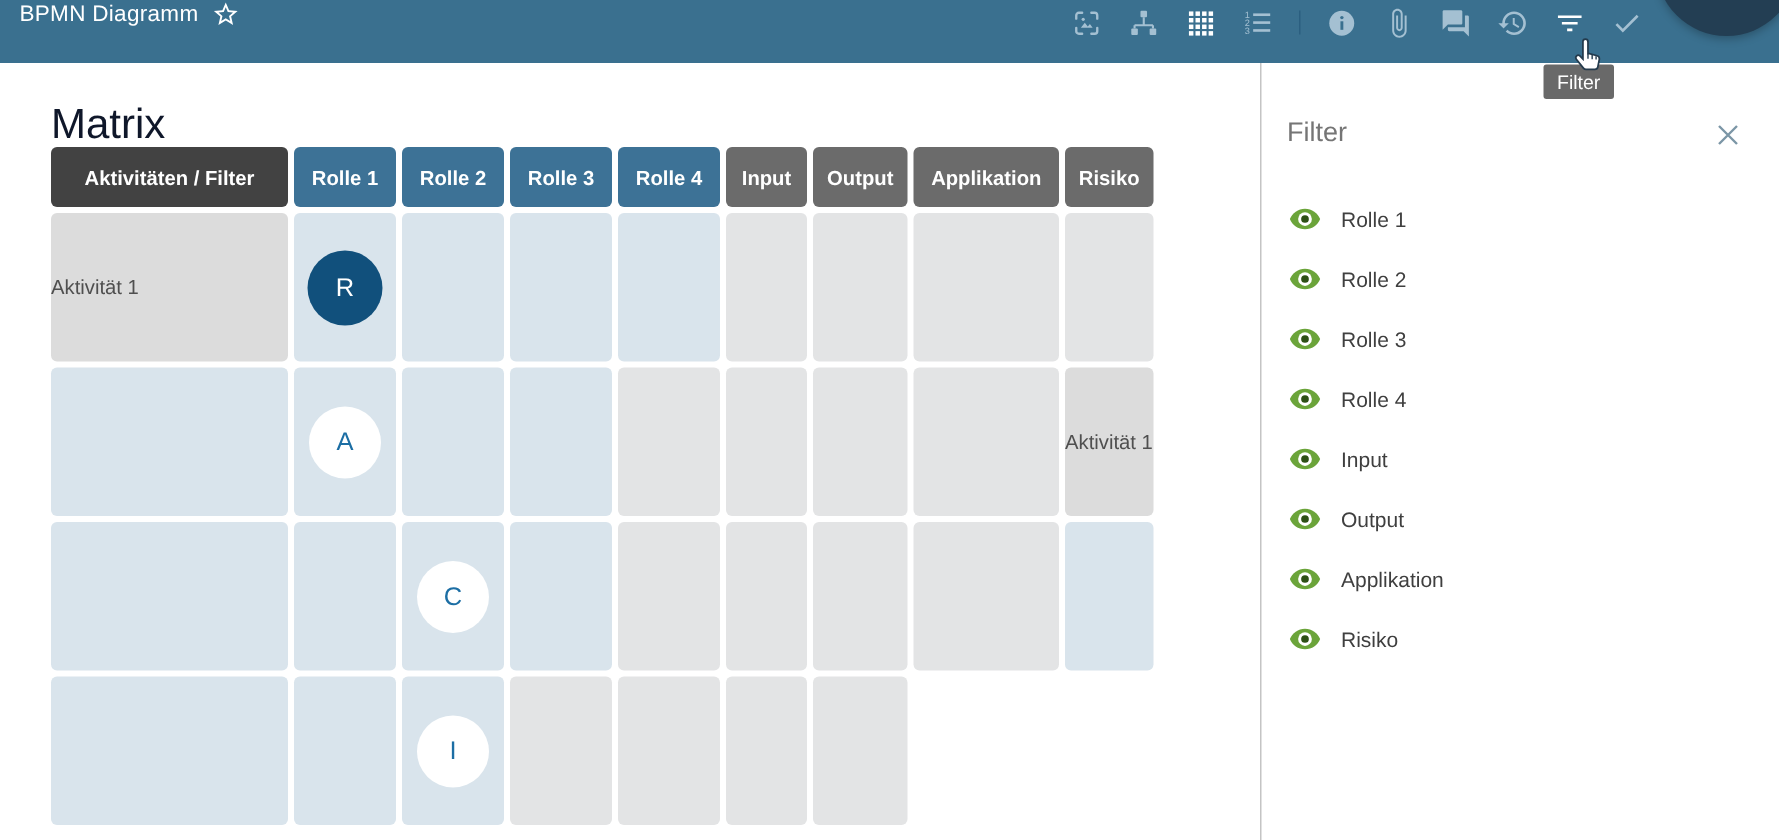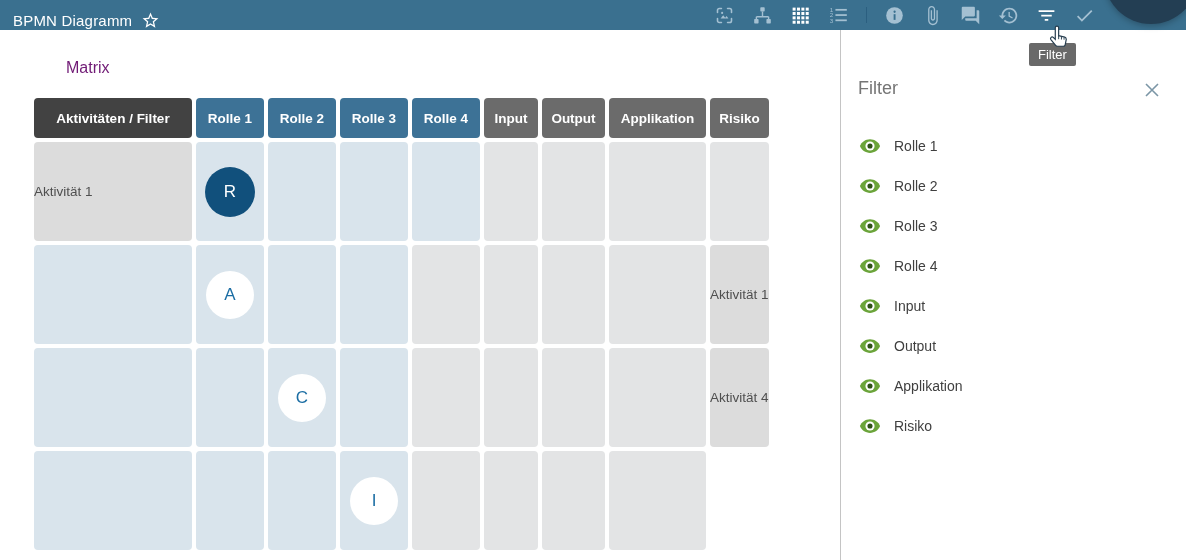--- a/index.html
+++ b/index.html
@@ -1,29 +1,29 @@
 <!DOCTYPE html>
 <html><head>
 <meta charset="utf-8">
 <style>
   html,body{margin:0;padding:0;width:1186px;height:560px;overflow:hidden;background:#fff;
     font-family:"Liberation Sans",sans-serif;position:relative;}
   
-  .topbar{position:absolute;left:0;top:0;width:1186px;height:30px;background:#3a708f;
-    display:flex;align-items:flex-end;z-index:5;}
+  .topbar{position:absolute;left:0;top:0;width:1186px;height:42px;background:#3a708f;
+    display:flex;align-items:flex-start;z-index:5;}
   .tb-left{display:flex;align-items:center;padding-left:13px;gap:9px;}
   .tb-title{color:#fff;font-size:15px;letter-spacing:.2px;}
   .tb-icons{position:absolute;left:714px;top:0;height:30px;display:flex;align-items:center;gap:17px;}
   .tb-icon{width:21px;height:21px;color:#a4c0d2;cursor:pointer;display:block;}
   .tb-icon.active{color:#ffffff;}
   .tb-sep{width:1px;height:16px;background:#2b5f80;}
   .avatar{position:absolute;left:1104px;top:-70px;width:94px;height:94px;border-radius:50%;
     background:#233e53;z-index:6;box-shadow:0 2px 6px rgba(0,0,0,.25);}
   
-  .page-title{position:absolute;left:34px;top:48px;font-size:16px;color:#701a75;font-weight:500;margin-left:32px;}
+  .page-title{position:absolute;left:34px;top:48px;font-size:28px;color:#0f172a;font-weight:500;}
   
   .matrix{position:absolute;left:34px;top:98px;display:grid;gap:4px;
     grid-template-columns:158px 68px 68px 68px 68px 54px 63px 97px 59px;
     grid-template-rows:40px 99px 99px 99px 99px;}
   .hcell{border-radius:4px;display:flex;align-items:center;justify-content:center;
     color:#fff;font-size:13.5px;font-weight:700;cursor:pointer;}
   .h-dark{background:#424242;}
   .h-blue{background:#3d7296;}
   .h-gray{background:#6b6b6b;}
   .cell{border-radius:4px;display:flex;align-items:center;justify-content:center;cursor:pointer;}
@@ -177,21 +177,20 @@
   <div class="cell cell-blue"></div>
   <div class="cell cell-blue">
     <div class="badge outline">C</div>
   </div>
   <div class="cell cell-blue"></div>
   <div class="cell cell-gray"></div>
   <div class="cell cell-gray"></div>
   <div class="cell cell-gray"></div>
   <div class="cell cell-gray"></div>
 
-  <div class="cell cell-label">Aktivität 4</div>
   <div class="cell cell-blue"></div>
   <div class="cell cell-blue"></div>
   <div class="cell cell-blue"></div>
   <div class="cell cell-blue">
     <div class="badge outline">I</div>
   </div>
   <div class="cell cell-gray"></div>
   <div class="cell cell-gray"></div>
   <div class="cell cell-gray"></div>
   <div class="cell cell-gray"></div>

